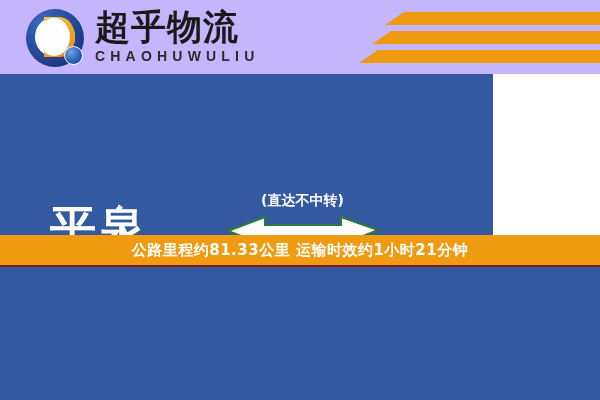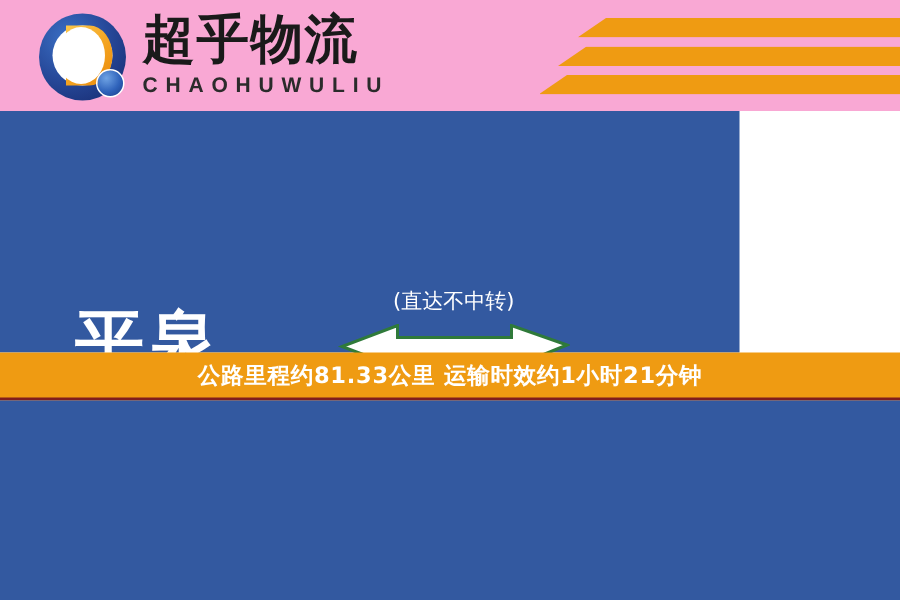--- a/index.html
+++ b/index.html
@@ -4,21 +4,21 @@
 <style>
   html,body{margin:0;padding:0;}
   body{
     width:600px;height:400px;overflow:hidden;
     font-family:"Liberation Sans","DejaVu Sans",sans-serif;
     background:#ffffff;
   }
   #page{position:relative;width:600px;height:400px;overflow:hidden;background:#fff;}
 
   
-  #header{position:absolute;left:0;top:0;width:600px;height:74px;background:#f9a8d4;overflow:hidden;}
+  #header{position:absolute;left:0;top:0;width:600px;height:74px;background:#c4b5fd;overflow:hidden;}
 
   #logo-mark{position:absolute;left:26px;top:9px;width:58px;height:58px;}
   #logo-mark .ring{
     position:absolute;left:0;top:0;width:58px;height:58px;border-radius:50%;
     background:radial-gradient(circle at 32% 28%, #3a6fc4 0%, #27499a 48%, #15276b 100%);
   }
   #logo-mark .inner{
     position:absolute;left:9px;top:8px;width:40px;height:40px;border-radius:50%;
     background:#ffffff;
   }
@@ -67,21 +67,21 @@
   #city-to{
     position:absolute;left:383px;top:128px;
     font-family:"DejaVu Sans","Liberation Sans",sans-serif;
     font-size:46px;font-weight:bold;color:#ffffff;letter-spacing:3px;
     line-height:50px;white-space:nowrap;
   }
   #arrow-block{position:absolute;left:225px;top:118px;width:155px;height:100px;}
   #note-top{
     position:absolute;left:0;top:0;width:155px;text-align:center;
     font-family:"DejaVu Sans","Liberation Sans",sans-serif;
-    font-size:14px;font-weight:normal;color:#ffffff;white-space:nowrap;
+    font-size:14px;font-weight:bold;color:#ffffff;white-space:nowrap;
   }
   #arrow-svg{position:absolute;left:0;top:24px;}
   #note-bottom{
     position:absolute;left:0;top:66px;width:155px;text-align:center;
     font-family:"DejaVu Sans","Liberation Sans",sans-serif;
     font-size:13.5px;font-weight:bold;color:#ffffff;white-space:nowrap;
   }
 
   
   #info-bar{

